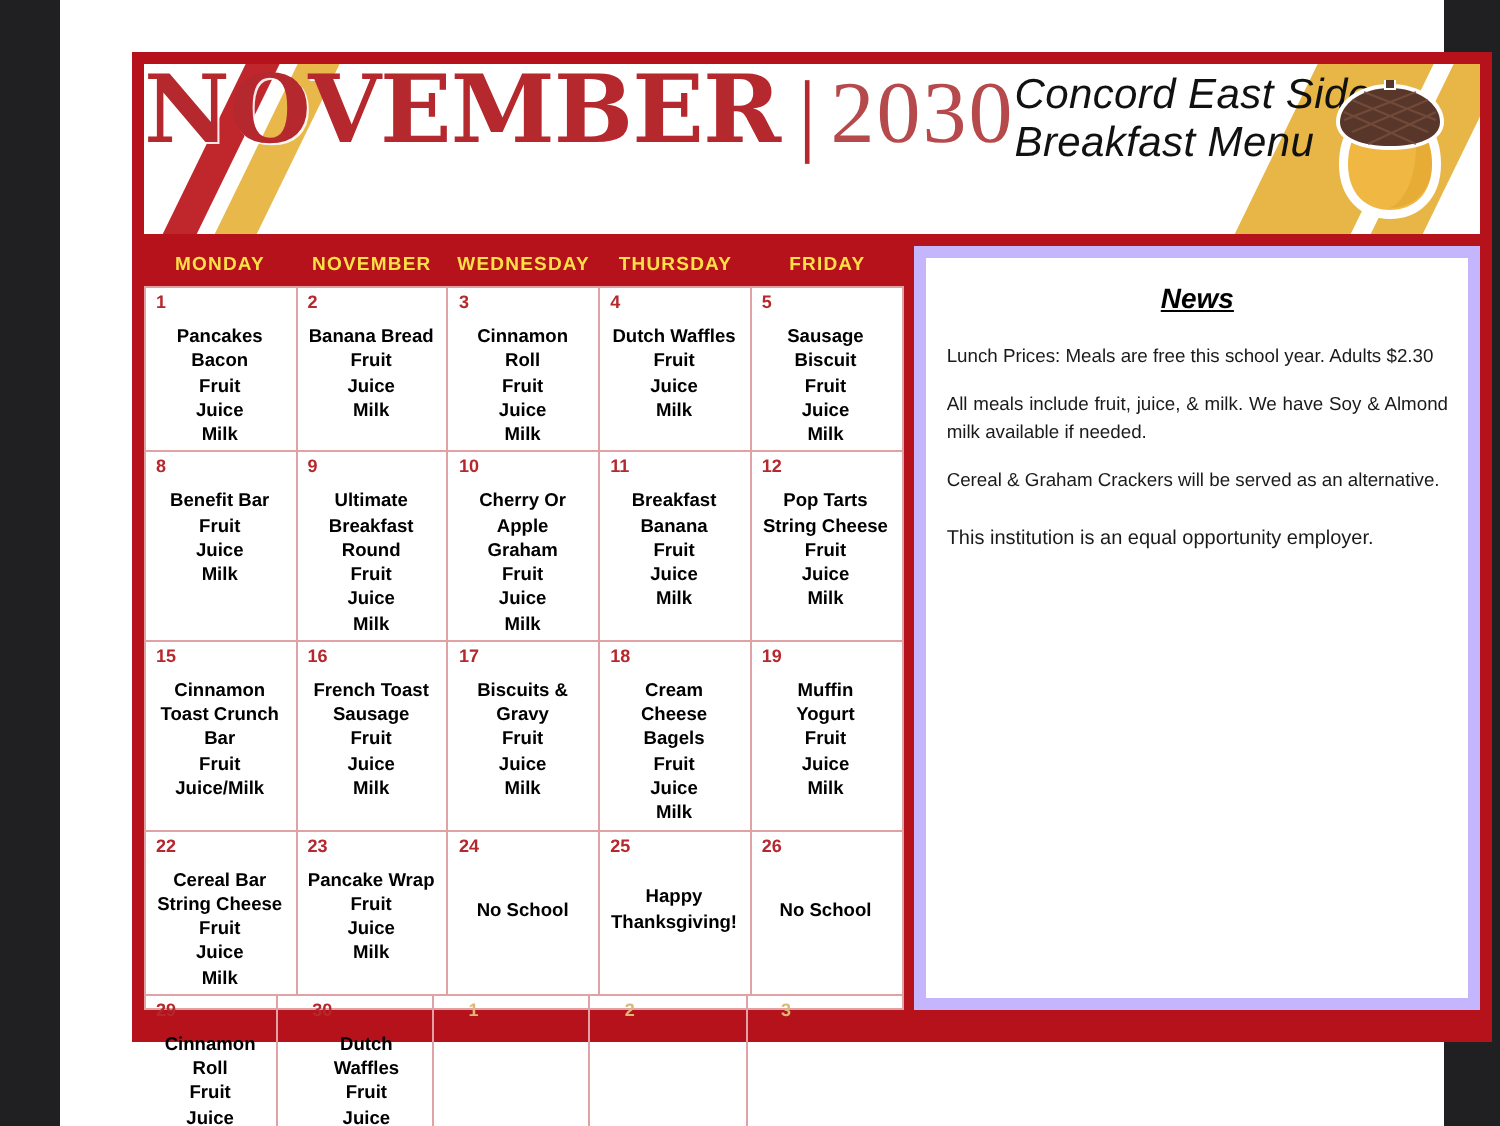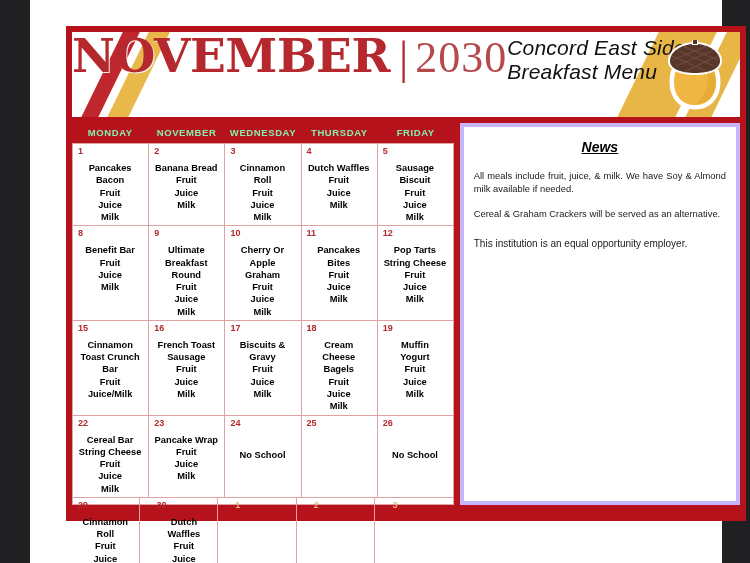--- a/index.html
+++ b/index.html
@@ -89,21 +89,21 @@
   
   .body-row {
     display: flex;
     margin-top: 6px;
     height: 382px;
   }
   .grid-wrap { width: 530px; }
   .dayhead {
     display: flex;
     height: 20px;
-    color: #86efac;
+    color: #fde047;
   }
   .dayhead div {
     flex: 1 1 0;
     text-align: center;
     font-size: 9.5px;
     font-weight: bold;
     letter-spacing: .6px;
     line-height: 20px;
   }
   .grid {
@@ -146,21 +146,21 @@
     display: flex; align-items: center;
     justify-content: center;
     height: 100%;
     margin-top: -2px;
   }
   
   .sep { width: 8px; }
   .news {
     flex: 1 1 auto;
     background: #fff;
-    border: 4px solid #c4b5fd;
+    border: 6px solid #c4b5fd;
     padding: 12px 10px 8px 10px;
   }
   .news-title {
     text-align: center;
     font-weight: bold;
     font-style: italic;
     font-size: 14px;
     text-decoration: underline;
     color: #000;
     margin-bottom: 14px;
@@ -321,21 +321,21 @@
                     <div>Fruit</div>
                     <div>Juice</div>
                     <div>Milk</div>
                   </div>
                 </div>
               </div>
               <div class="cell">
                 <div class="daynum">11</div>
                 <div class="items">
                   <div>
-                    <div>Pancakes Bites</div>
+                    <div>Breakfast Banana</div>
                     <div>Fruit</div>
                     <div>Juice</div>
                     <div>Milk</div>
                   </div>
                 </div>
               </div>
               <div class="cell">
                 <div class="daynum">12</div>
                 <div class="items">
                   <div>
@@ -436,20 +436,26 @@
               <div class="cell">
                 <div class="daynum">24</div>
                 <div class="items center">
                   <div>
                     <div>No School</div>
                   </div>
                 </div>
               </div>
               <div class="cell">
                 <div class="daynum">25</div>
+                <div class="items center">
+                  <div>
+                    <div>Happy</div>
+                    <div>Thanksgiving!</div>
+                  </div>
+                </div>
               </div>
               <div class="cell">
                 <div class="daynum">26</div>
                 <div class="items center">
                   <div>
                     <div>No School</div>
                   </div>
                 </div>
               </div>
             </div>
@@ -486,20 +492,21 @@
               </div>
             </div>
           </div>
       </div>
 
       <div class="sep"></div>
 
       <div class="news">
         <div class="news-title">News</div>
         <div id="news-body">
+            <p>Lunch Prices: Meals are free this school year. Adults $2.30</p>
             <p>All meals include fruit, juice, &amp; milk. We have Soy &amp; Almond milk available if needed.</p>
             <p>Cereal &amp; Graham Crackers will be served as an alternative.</p>
             <p class="small">This institution is an equal opportunity employer.</p>
           </div>
       </div>
 
     </div>
   </div>
 </div>
 

